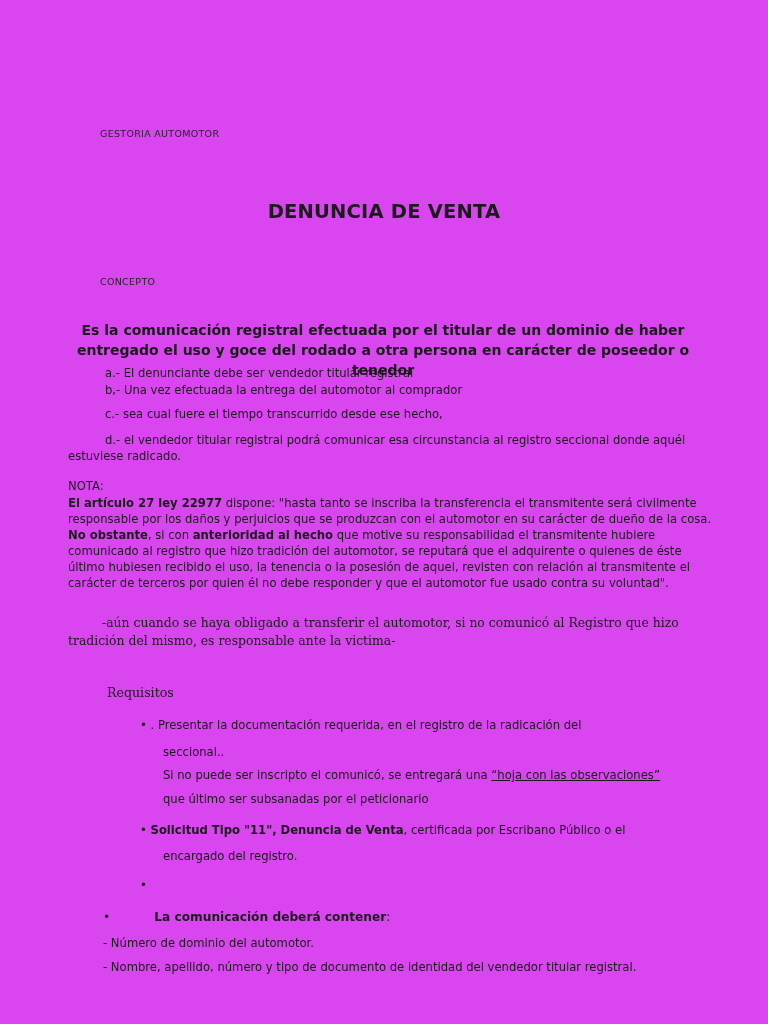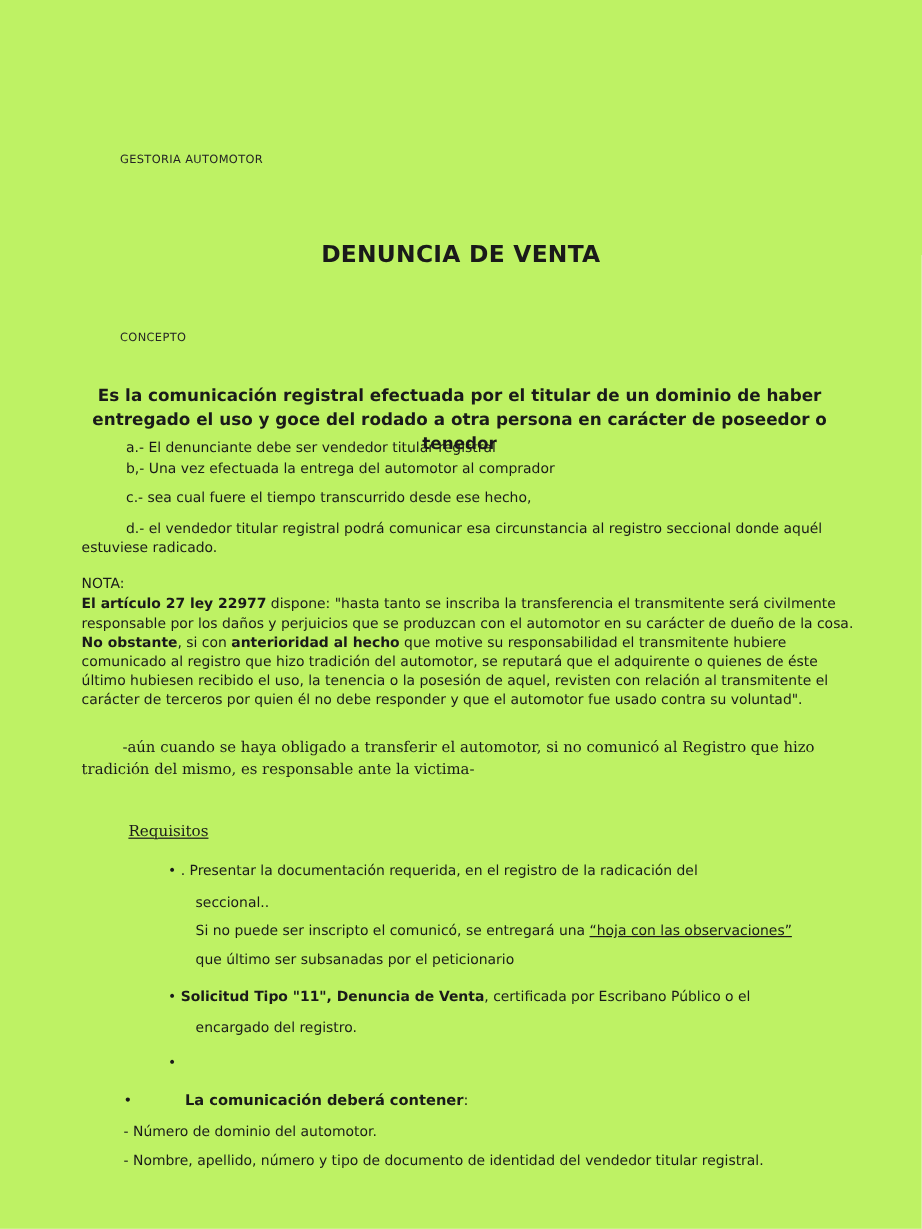--- a/index.html
+++ b/index.html
@@ -11,21 +11,21 @@
     width: 768px;
     height: 1024px;
     position: relative;
     font-family: "DejaVu Sans", sans-serif;
     color: #1a1a1a;
     overflow: hidden;
   }
   .page {
     position: absolute;
     inset: 0;
-    background: #bef264;
+    background: #d946ef;
   }
 
   
   .blk {
     position: absolute;
     font-family: "DejaVu Sans", sans-serif;
     color: #1a1a1a;
     line-height: 1.34;
   }
   .serif {
@@ -109,21 +109,20 @@
     width: 640px;
     font-size: 12.4px;
     line-height: 1.42;
     text-indent: 34px;
   }
 
   .requisitos {
     left: 107px;
     top: 685px;
     font-size: 12.6px;
-    text-decoration: underline;
   }
 
   
   .bullet-row {
     position: absolute;
     font-size: 11.6px;
     line-height: 1.62;
   }
   .bul-1 {
     left: 140px;

